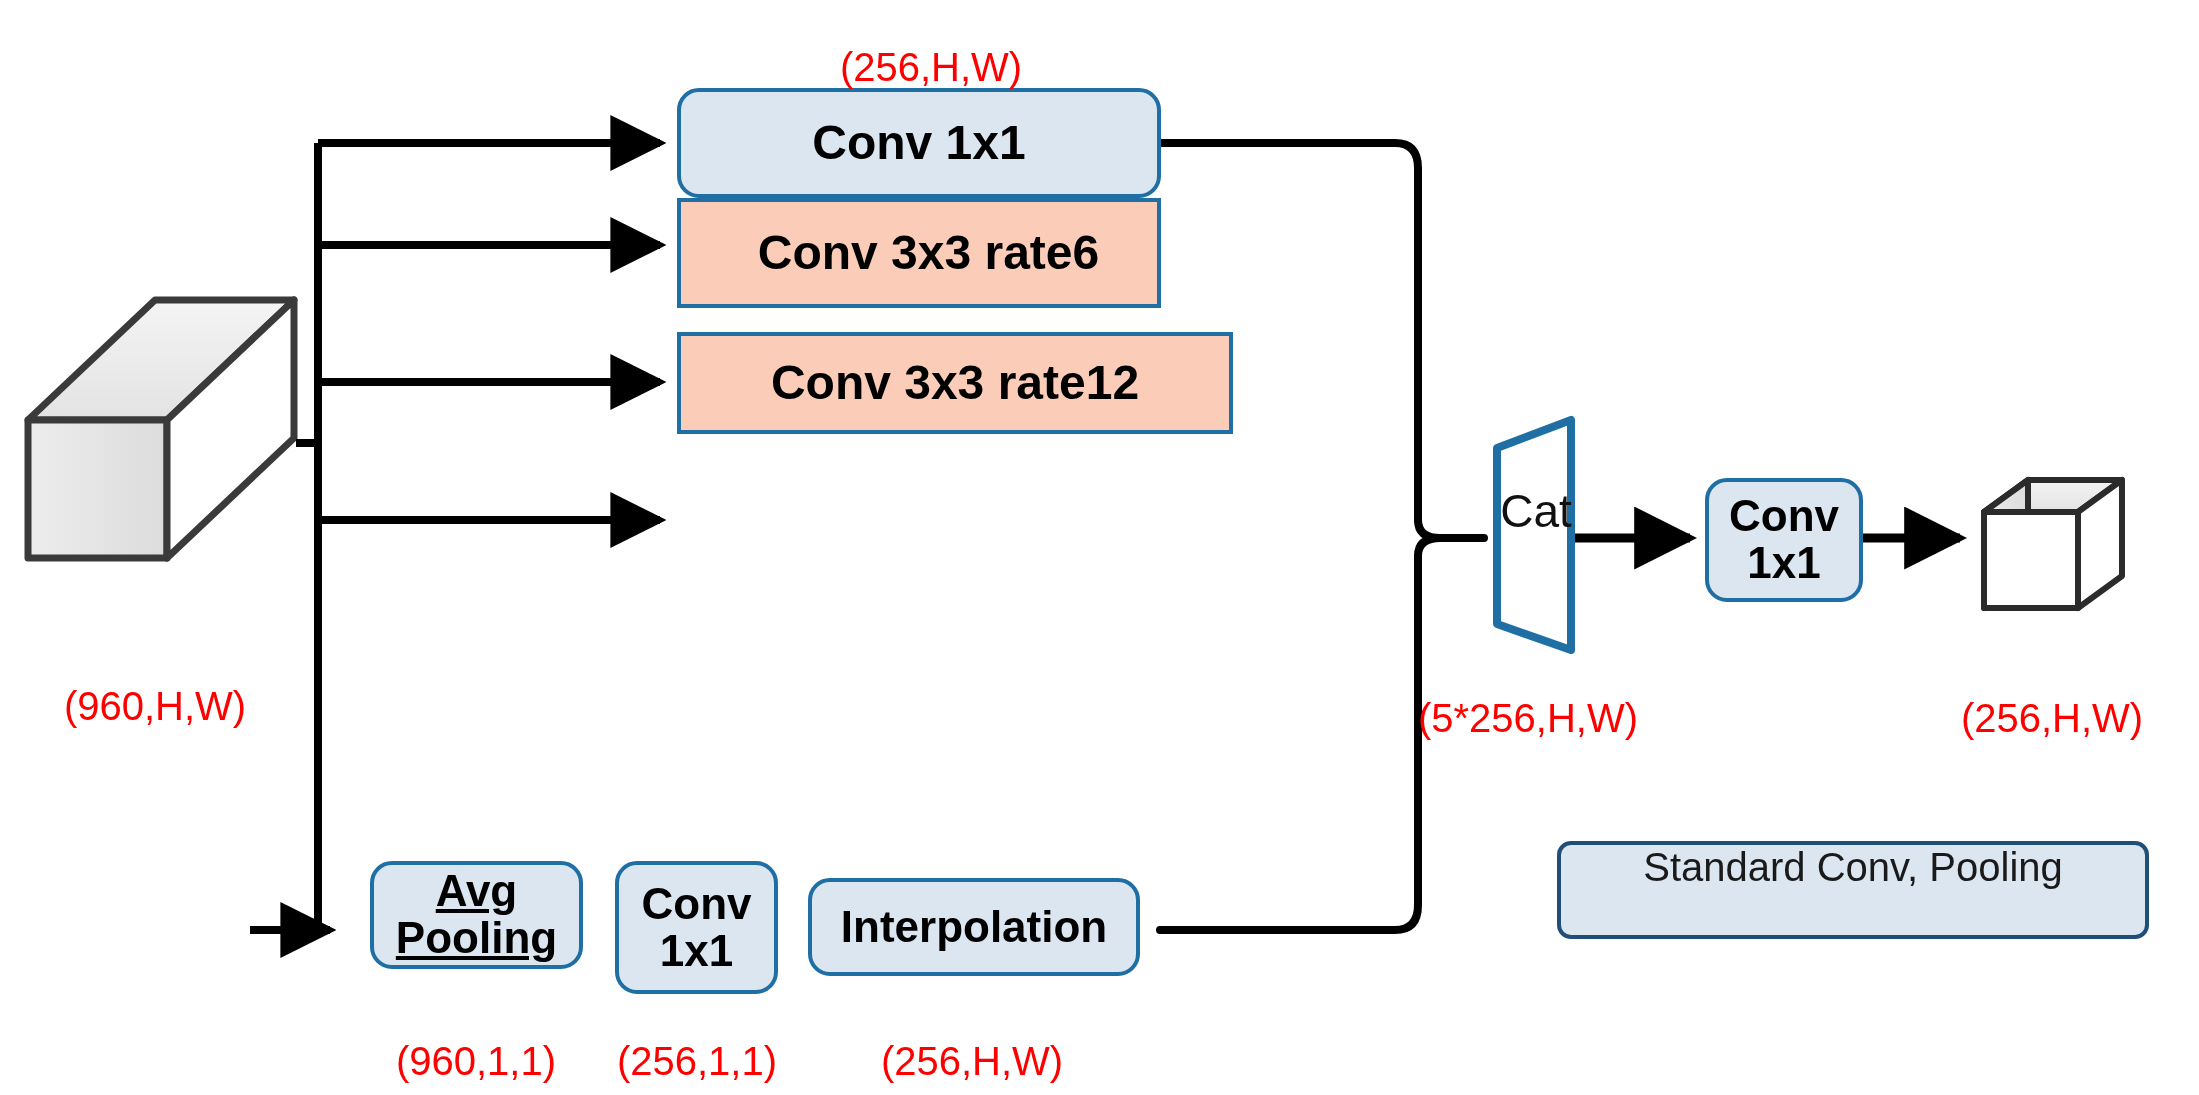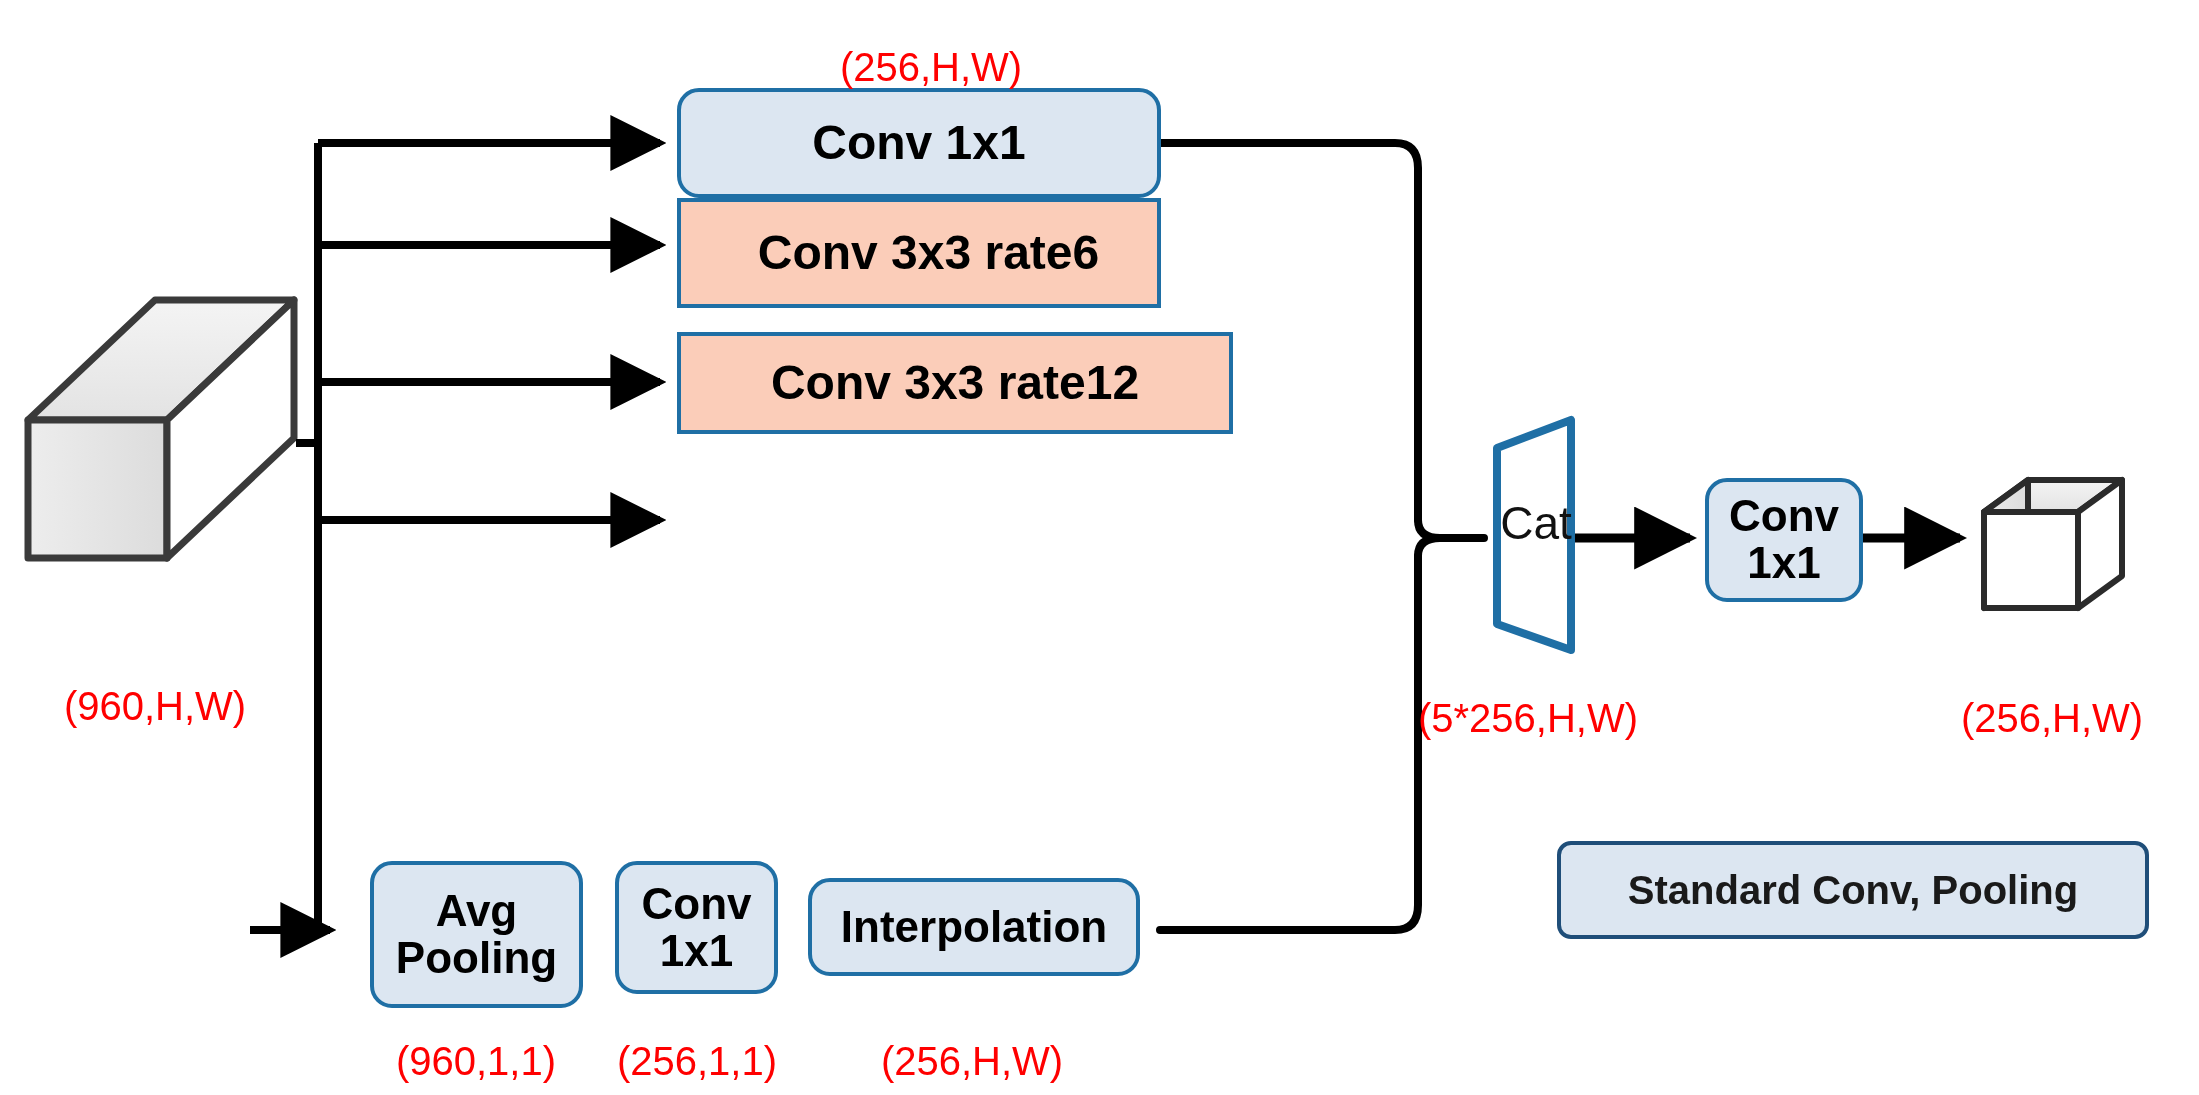--- a/index.html
+++ b/index.html
@@ -46,23 +46,22 @@
     background: #fbcdb9;
     border: 4px solid #1f6fa5;
     border-radius: 0;
   }
 
   
   .legend-box {
     position: absolute;
     box-sizing: border-box;
     display: flex;
-    align-items: center;
     justify-content: center;
-    font-weight: bold;
+    font-weight: normal;
     color: #1a1a1a;
   }
   .legend-box.std {
     background: #dce6f1;
     border: 4px solid #1f4e79;
     border-radius: 14px;
   }
   .legend-box.sep {
     background: #fbcdb9;
     border: 4px solid #1f4e79;
@@ -162,35 +161,35 @@
 
   <div class="node sep" style="left:677px; top:198px; width:484px; height:110px; font-size:48px; font-weight:bold;padding-left:19px;">
     <span>Conv 3x3 rate6</span>
   </div>
 
   <div class="node sep" style="left:677px; top:332px; width:556px; height:102px; font-size:48px; font-weight:bold;">
     <span>Conv 3x3 rate12</span>
   </div>
 
 
-  <div class="node std" style="left:370px; top:861px; width:213px; height:147px; font-size:44px; font-weight:bold;">
+  <div class="node std" style="left:370px; top:861px; width:213px; height:108px; font-size:44px; font-weight:bold;text-decoration:underline;">
     <span>Avg
 Pooling</span>
   </div>
 
   <div class="node std" style="left:615px; top:861px; width:163px; height:133px; font-size:44px; font-weight:bold;">
     <span>Conv
 1x1</span>
   </div>
 
   <div class="node std" style="left:808px; top:878px; width:332px; height:98px; font-size:44px; font-weight:bold;">
     <span>Interpolation</span>
   </div>
 
-  <div class="cat-wrap" style="left:1497px; top:496px; width:78px; height:76px;">
+  <div class="cat-wrap" style="left:1497px; top:484px; width:78px; height:76px;">
     <div class="cat-text" style="top:0;">Cat</div>
   </div>
 
   <div class="node std" style="left:1705px; top:478px; width:158px; height:124px; font-size:44px; font-weight:bold;">
     <span>Conv
 1x1</span>
   </div>
 
   <div class="shape-label" style="left:931px; top:6px;">(256,H,W)</div>
 

